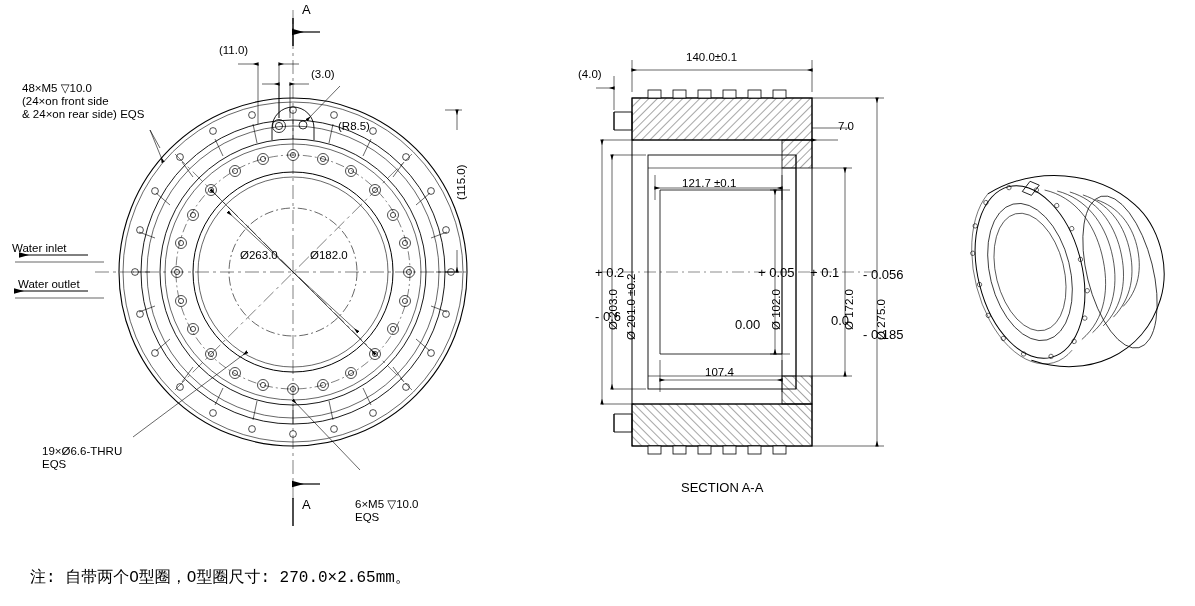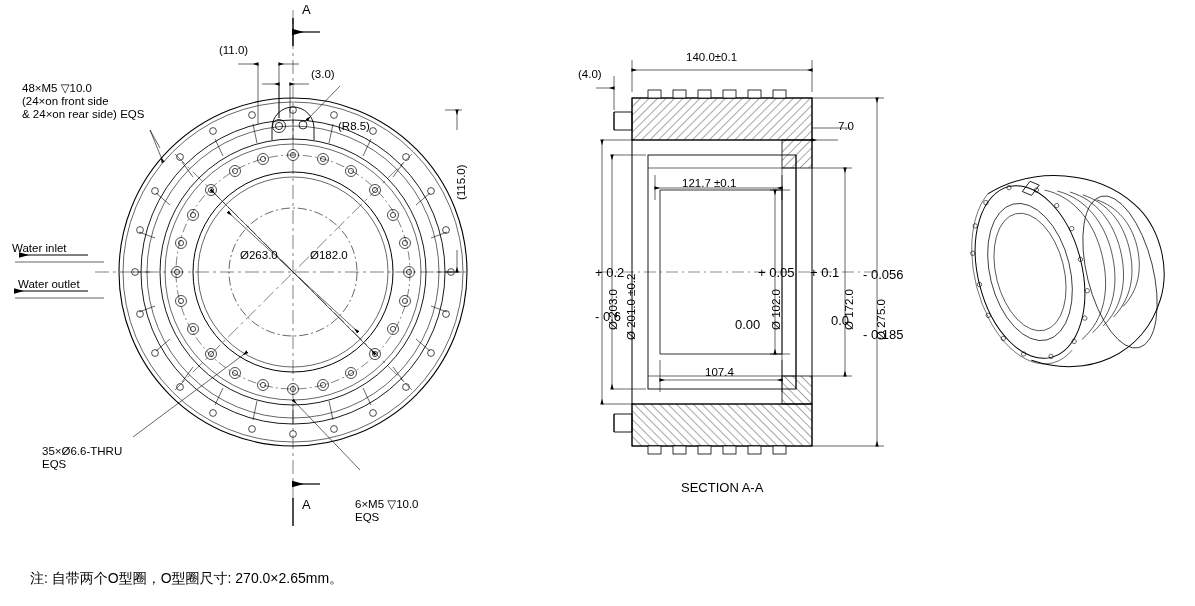--- a/index.html
+++ b/index.html
@@ -35,21 +35,21 @@
     font-size: 11.5px;
     line-height: 13px;
     white-space: pre;
     color: #000;
   }
   .lbl.big { font-size: 13px; }
   .lbl.rot {
     transform-origin: 0 0;
     transform: rotate(-90deg);
   }
-  .lbl.note { font-size: 14px; }
+  .lbl.note { font-size: 16px; font-family: Liberation Mono, monospace; }
   .stack {
     position: absolute;
     font-size: 13px;
     line-height: 10px;
     white-space: pre;
   }
 </style>
 </head>
 <body>
 
@@ -388,21 +388,21 @@
   <div class="lbl" style="left:219px; top:44px;">(11.0)</div>
   <div class="lbl" style="left:311px; top:68px;">(3.0)</div>
   <div class="lbl" style="left:338px; top:72px;margin-top:48px;">(R8.5)</div>
   <div class="lbl rot" style="left:455px; top:200px;">(115.0)</div>
   <div class="lbl" style="left:240px; top:249px;">Ø263.0</div>
   <div class="lbl" style="left:294px; top:249px;margin-left:16px;">Ø182.0</div>
 
   <div class="lbl" style="left:22px; top:82px;">48×M5 ▽10.0
 (24×on front side
 &amp; 24×on rear side) EQS</div>
-  <div class="lbl" style="left:42px; top:445px;">35×Ø6.6-THRU
+  <div class="lbl" style="left:42px; top:445px;">19×Ø6.6-THRU
 EQS</div>
   <div class="lbl" style="left:355px; top:464px;margin-top:34px;">6×M5 ▽10.0
 EQS</div>
 
   <div class="lbl" style="left:12px; top:242px;">Water inlet</div>
   <div class="lbl" style="left:18px; top:278px;">Water outlet</div>
 
   <div class="lbl big" style="left:302px; top:3px;">A</div>
   <div class="lbl big" style="left:302px; top:498px;">A</div>
 

